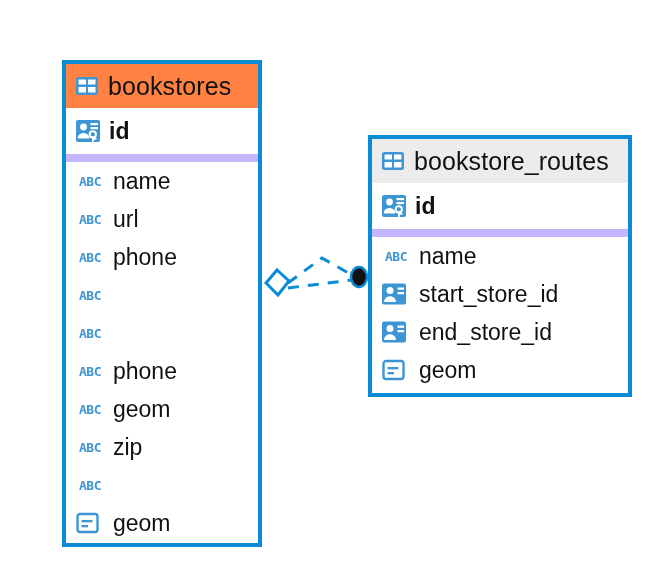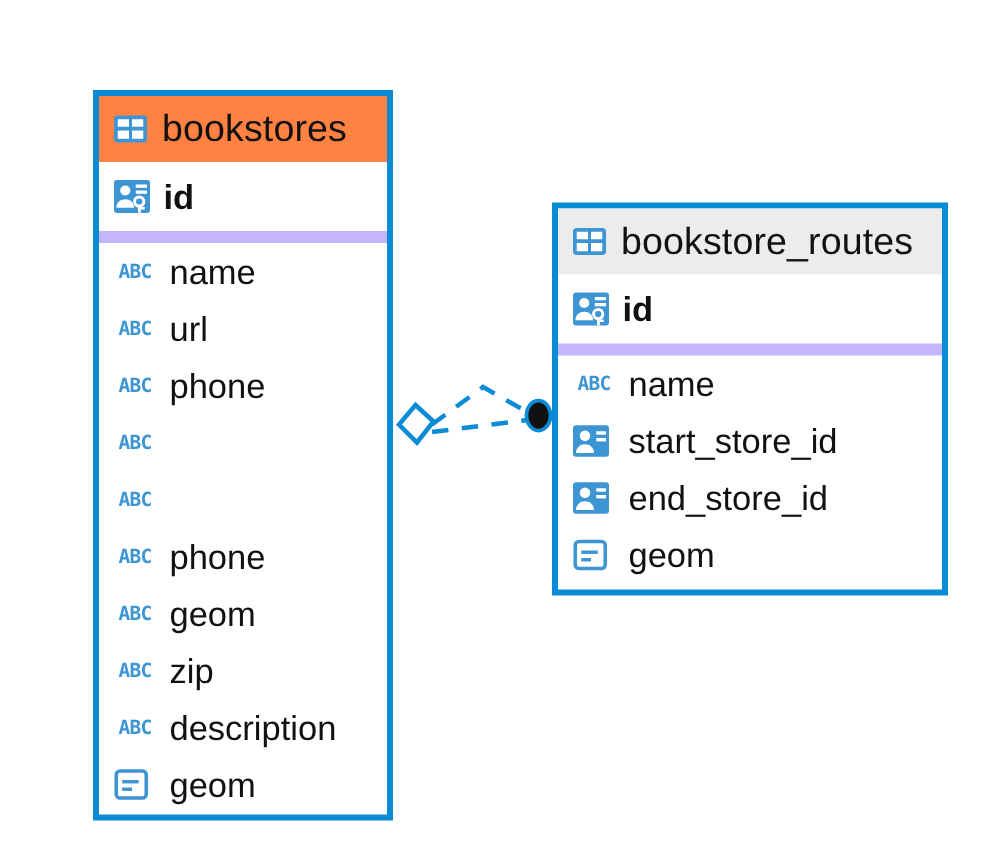--- a/index.html
+++ b/index.html
@@ -123,21 +123,20 @@
       <div class="field">
         <span class="abc">ABC</span>
         <span>geom</span>
       </div>
       <div class="field">
         <span class="abc">ABC</span>
         <span>zip</span>
       </div>
       <div class="field">
         <span class="abc">ABC</span>
-        <span>description</span>
       </div>
       <div class="field">
         <svg class="ico" width="26" height="22" viewBox="0 0 26 22" style="margin-right:4px">
           <rect x="2.5" y="2" width="20" height="18" rx="2.5" fill="none" stroke="#3d95d4" stroke-width="2.4"></rect>
           <rect x="6.5" y="8" width="11" height="2.3" fill="#3d95d4"></rect>
           <rect x="6.5" y="13" width="6.5" height="2.3" fill="#3d95d4"></rect>
         </svg>
         <span>geom</span>
       </div>
     </div>

